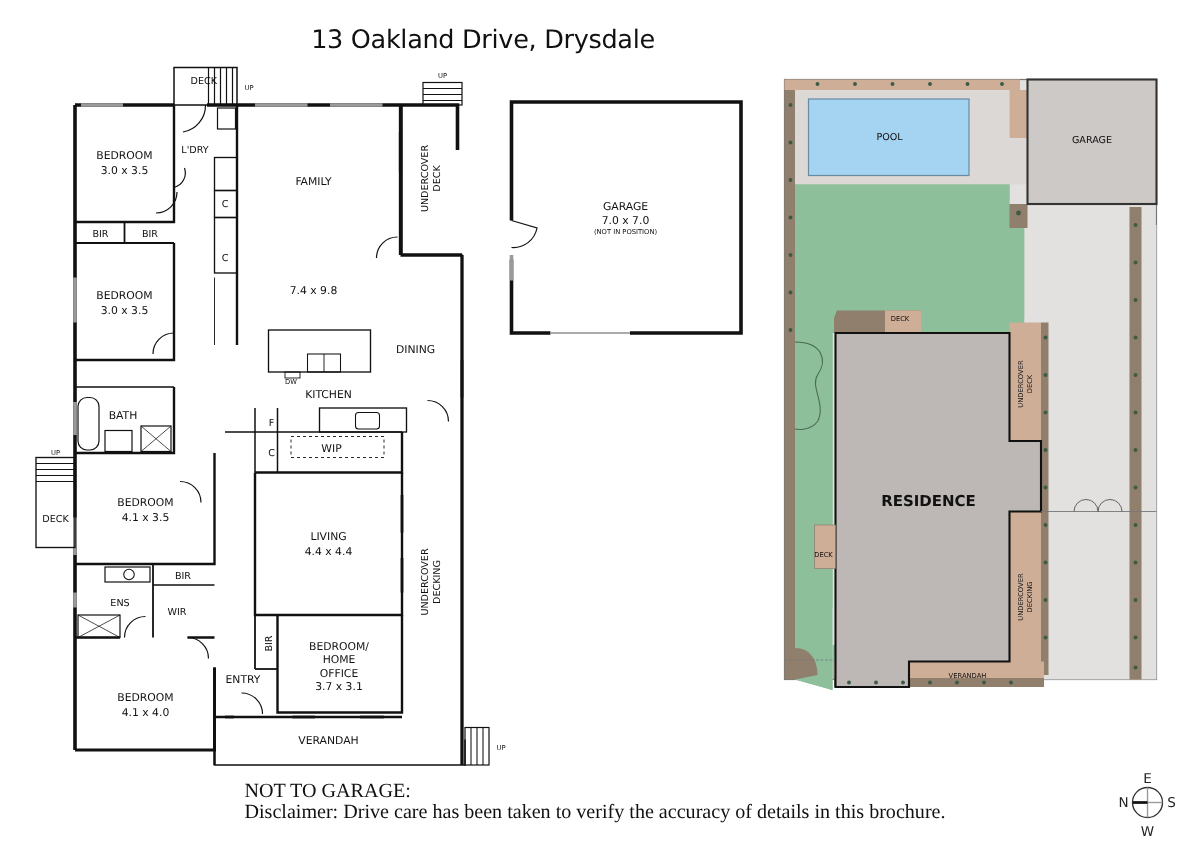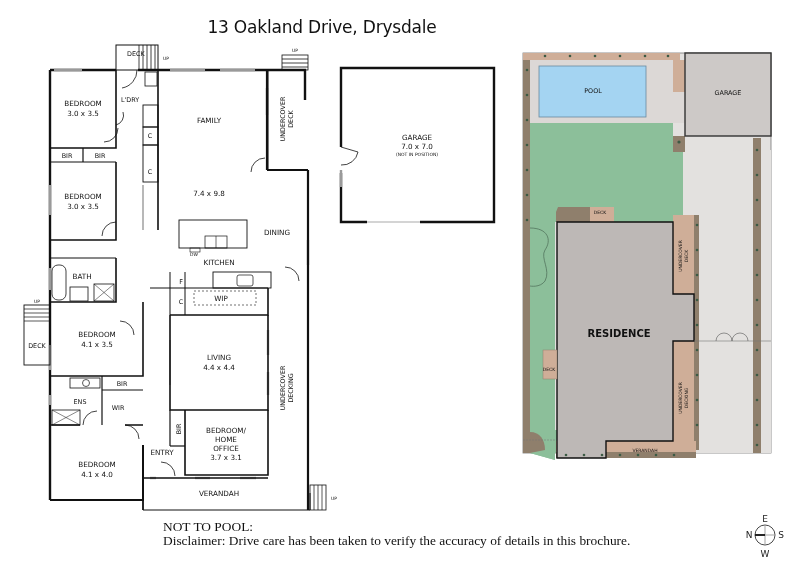--- a/index.html
+++ b/index.html
@@ -338,15 +338,15 @@
     <line x1="765" y1="525" x2="765" y2="545" stroke="#999" stroke-width="0.9"></line>
     <line x1="755" y1="535" x2="765" y2="535" stroke="#111" stroke-width="1.8"></line>
     <text class="compass" x="765" y="522">E</text>
     <text class="compass" x="749" y="538">N</text>
     <text class="compass" x="781" y="538">S</text>
     <text class="compass" x="765" y="557">W</text>
   </g>
 </svg>
 
 <div class="disc">
-  <div>NOT TO POOL:</div>
+  <div>NOT TO GARAGE:</div>
   <div>Disclaimer: Drive care has been taken to verify the accuracy of details in this brochure.</div>
 </div>
 
 </body></html>

